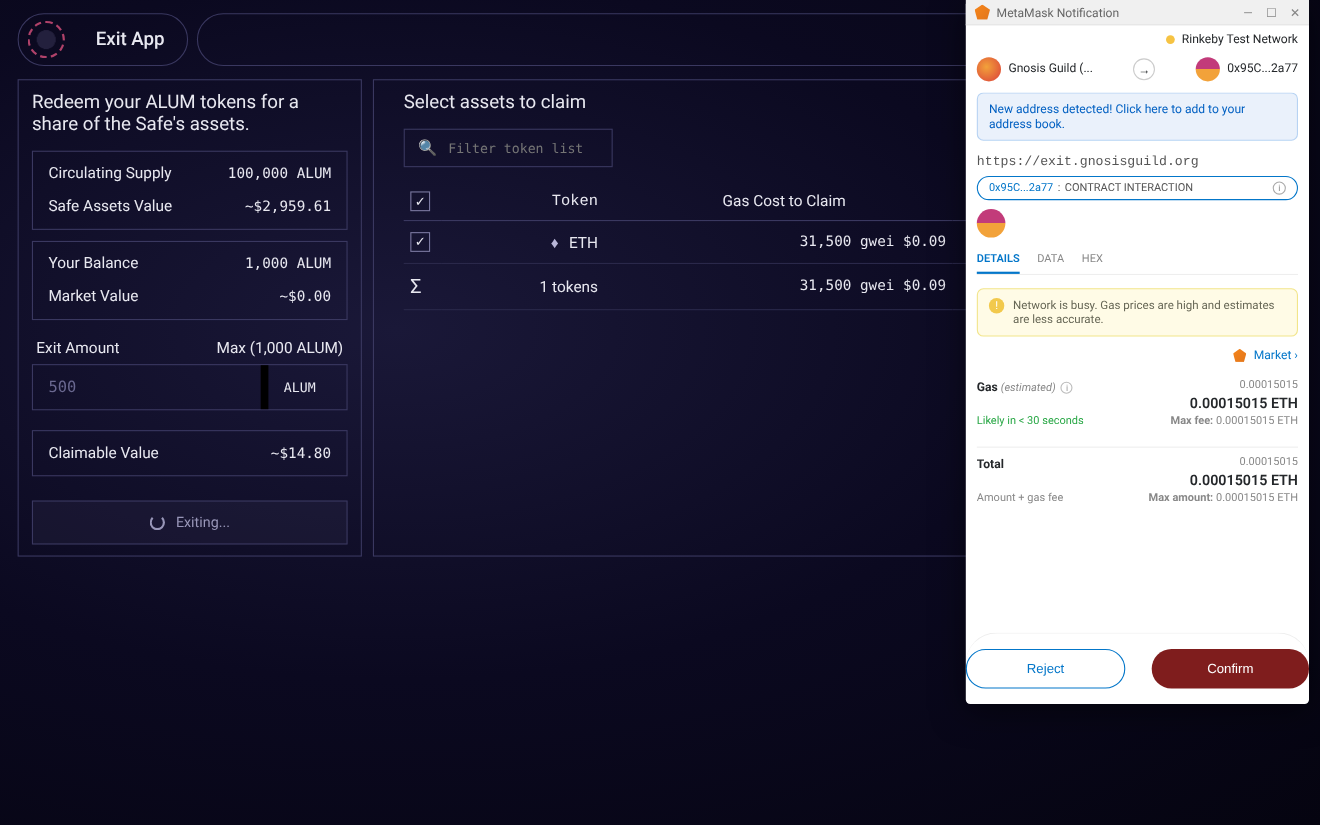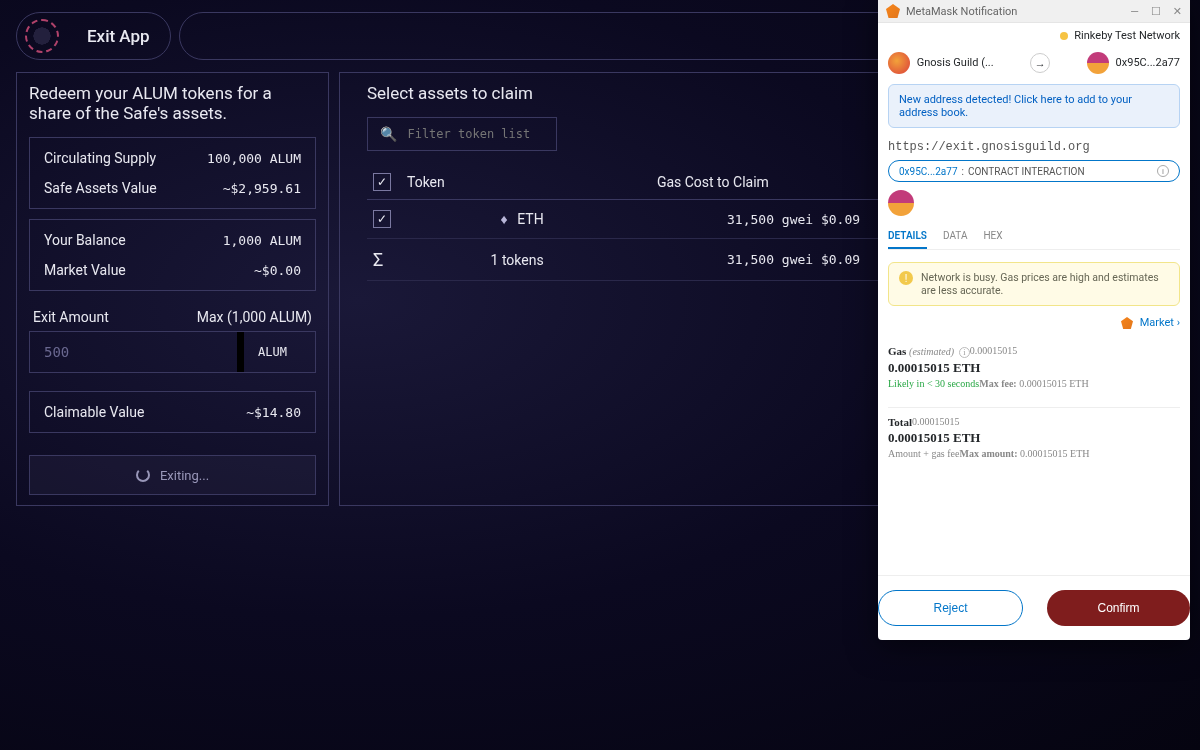--- a/index.html
+++ b/index.html
@@ -111,21 +111,21 @@
   .filter-box input {
     flex: 1; background: transparent; border: none; outline: none; color: #9896b8;
     font-family: ui-monospace, Menlo, Consolas, monospace; font-size: 12px;
   }
 
   table.assets { width: 100%; border-collapse: collapse; font-size: 14px; }
   table.assets th {
     text-align: left; font-weight: 400; padding: 8px 6px;
     border-bottom: 1px solid #3a3860;
   }
-  table.assets th:nth-child(2) { text-align: left; padding-right: 16px; }
+  table.assets th:nth-child(2) { text-align: right; padding-right: 16px; font-family: Liberation Mono, monospace; }
   table.assets th:nth-child(3) { text-align: center; }
   table.assets th:nth-child(4) { text-align: right; }
   table.assets td { padding: 10px 6px; border-bottom: 1px solid #2a284a; white-space: nowrap; }
   table.assets td.val { text-align: right; font-family: ui-monospace, Menlo, Consolas, monospace; font-size: 13px; }
   table.assets td.tok { text-align: right; padding-right: 16px; }
   .chk {
     width: 18px; height: 18px; border: 1px solid #7a78a0; display: inline-flex;
     align-items: center; justify-content: center; font-size: 12px;
   }
   .eth-sym { color: #b8b6d8; margin-right: 6px; }
@@ -188,29 +188,29 @@
   .mm-tabs .t { padding:6px 0; }
   .mm-tabs .t.active { color:#0376c9; border-bottom:2px solid #0376c9; font-weight:600;}
   .mm-warn {
     background:#fffbe6; border:1px solid #f2e58a; border-radius:6px;
     padding:8px 10px; display:flex; gap:8px; font-size:10.5px; color:#665;
     margin-bottom:10px;
   }
   .mm-warn .i { width:14px;height:14px;border-radius:50%;background:#f2c94c;color:#fff;font-size:10px;display:flex;align-items:center;justify-content:center;flex:0 0 14px;}
   .mm-market { text-align:right; font-size:11px; color:#0376c9; margin-bottom:8px;}
   .mm-market .foxi { display:inline-block;width:12px;height:12px;background:linear-gradient(135deg,#f6851b,#e2761b);clip-path:polygon(50% 0,100% 35%,82% 100%,18% 100%,0 35%);vertical-align:middle;margin-right:4px;}
-  .mm-row { display:flex; font-size:11px; margin-bottom:2px;font-family:Liberation Serif, serif;}
+  .mm-row { display:flex; justify-content:space-between; font-size:11px; margin-bottom:2px;}
   .mm-row .big { font-size:13px; font-weight:600;}
   .mm-row .muted { color:#888; font-size:10px;}
   .mm-row .green { color:#28a745; font-size:10px;}
   .mm-sec { padding:8px 0; }
   .mm-sec + .mm-sec { border-top:1px solid #eee; margin-top:8px;}
   .info-circ { display:inline-block;width:11px;height:11px;border:1px solid #bbb;border-radius:50%;font-size:8px;text-align:center;line-height:10px;color:#999;margin-left:2px;}
   .mm-btns {
-    padding: 14px 0; display:flex; gap:24px; border-top:1px solid #eee; margin-top:auto;
+    padding: 14px 0; display:flex; gap:24px; border-top:1px solid #eee; margin-top:auto;border-radius:28px;
   }
   .mm-btns button {
     flex:1; height:36px; border-radius:20px; font-size:12px; cursor:pointer;
   }
   .mm-btns .reject { background:#fff; border:1px solid #0376c9; color:#0376c9;}
   .mm-btns .confirm { background:#7f1d1d; border:none; color:#fff;}
 </style>
 </head>
 <body>
 

